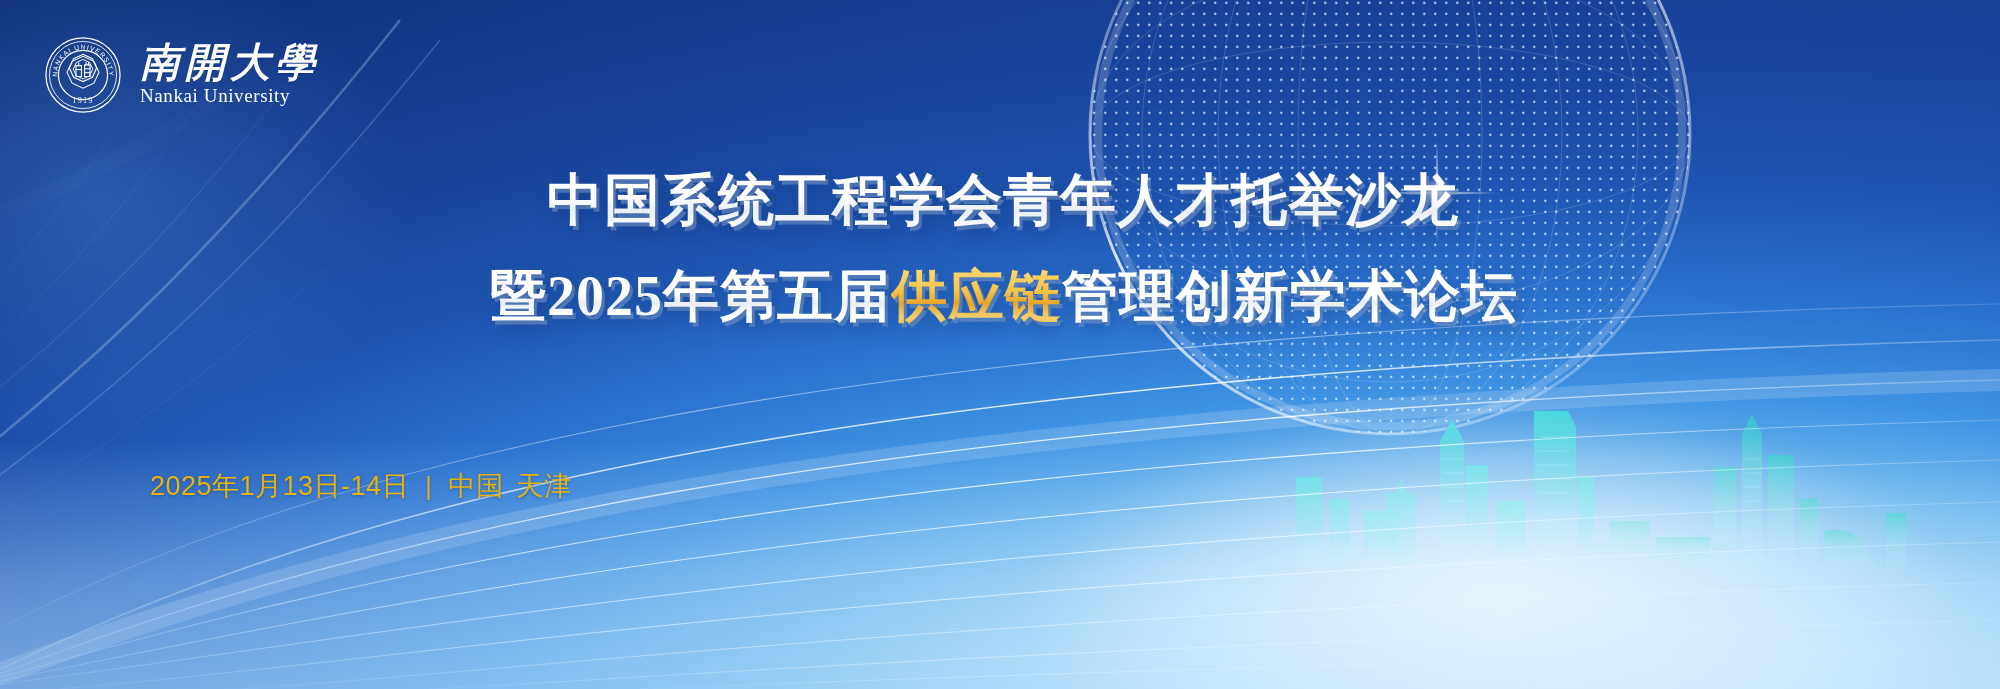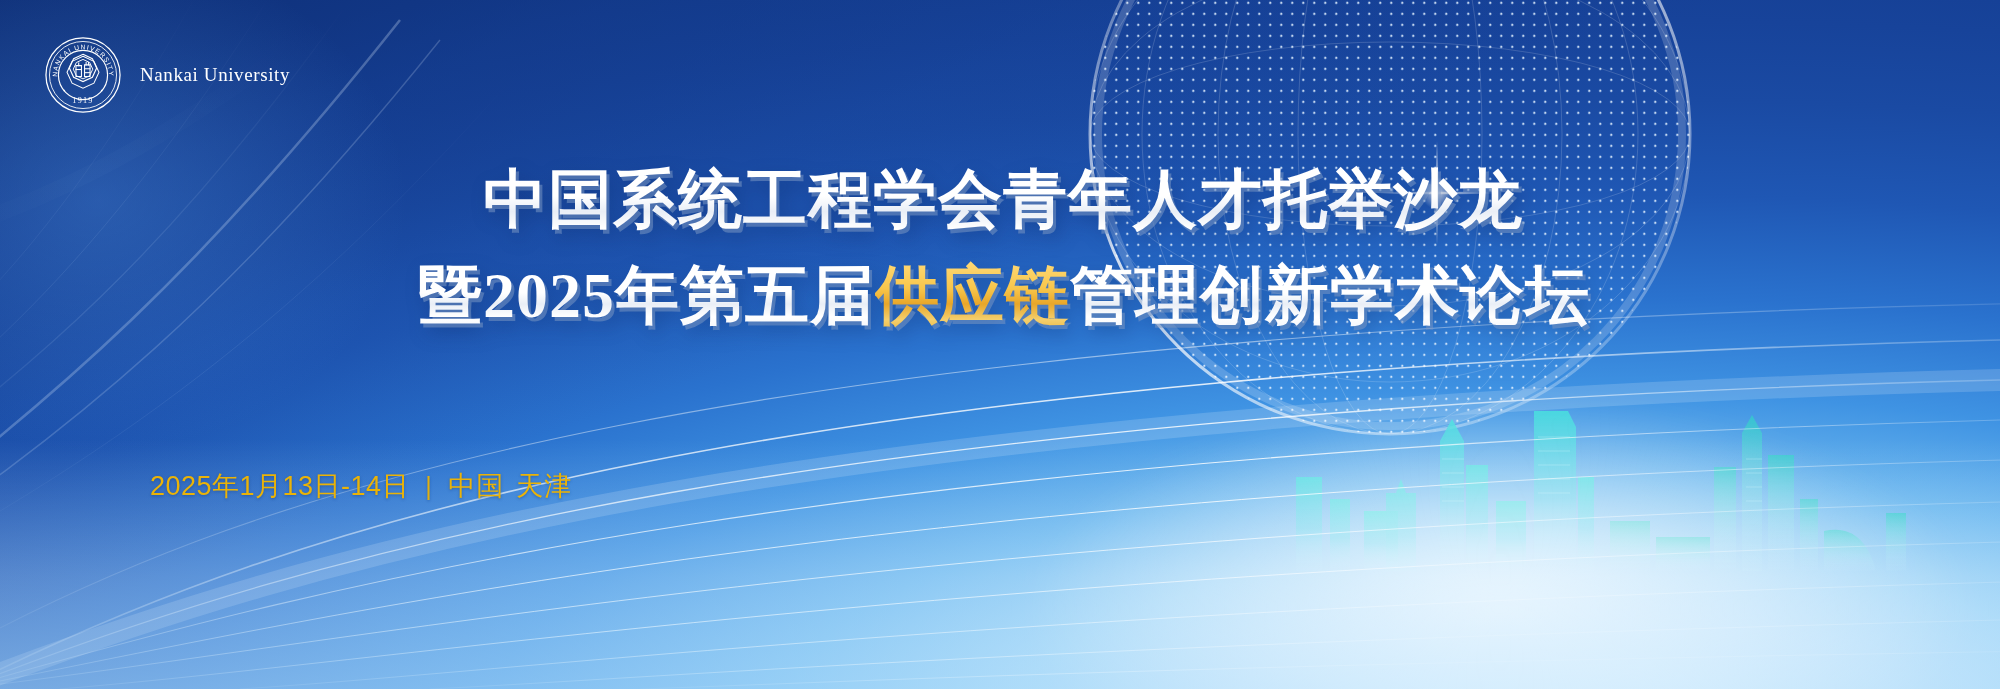--- a/index.html
+++ b/index.html
@@ -103,21 +103,21 @@
   .logo-en{
     font-family:"Liberation Serif","DejaVu Serif",serif;
     font-size:19px;letter-spacing:.6px;color:#ffffff;font-weight:400;
   }
 
   
   .headline{position:absolute;left:0;right:0;top:152px;text-align:center;}
   .hl-line{
     font-family:"Liberation Serif","DejaVu Serif",serif;
     font-weight:700;
-    font-size:64px;
+    font-size:56px;
     line-height:96px;
     letter-spacing:1px;
     white-space:nowrap;
     color:#ffffff;
   }
   .hl-1{
     padding-left:6px;
     background:linear-gradient(180deg,#ffffff 0%,#ffffff 46%,#e9eef6 62%,#ffffff 80%,#f2f5fa 100%);
     -webkit-background-clip:text;background-clip:text;color:transparent;
     text-shadow:0 0 0 rgba(0,0,0,0);
@@ -314,20 +314,21 @@
         <path id="arcTop" d="M17 50 A33 33 0 0 1 83 50" fill="none"></path>
         <text font-family="Liberation Sans, sans-serif" font-size="8.6" fill="#ffffff" letter-spacing="1.3">
           <textPath href="#arcTop" startOffset="50%" text-anchor="middle">NANKAI UNIVERSITY</textPath>
         </text>
         <text x="50" y="86" font-family="Liberation Serif, serif" font-size="10.5" fill="#ffffff" text-anchor="middle" letter-spacing="1.6">1919</text>
         <circle cx="26" cy="70" r="1.1" fill="#ffffff"></circle>
         <circle cx="74" cy="70" r="1.1" fill="#ffffff"></circle>
       </svg>
     </span>
     <span class="logo-words">
+      <span class="logo-cn">南開大學</span>
       <span class="logo-en">Nankai University</span>
     </span>
   </div>
 
   <div class="headline">
     <div class="hl-line hl-1">中国系统工程学会青年人才托举沙龙</div>
     <div class="hl-line hl-2"><span class="seg-w">暨2025年第五届</span><span class="seg-g">供应链</span><span class="seg-w">管理创新学术论坛</span></div>
   </div>
 
   <div class="meta">

